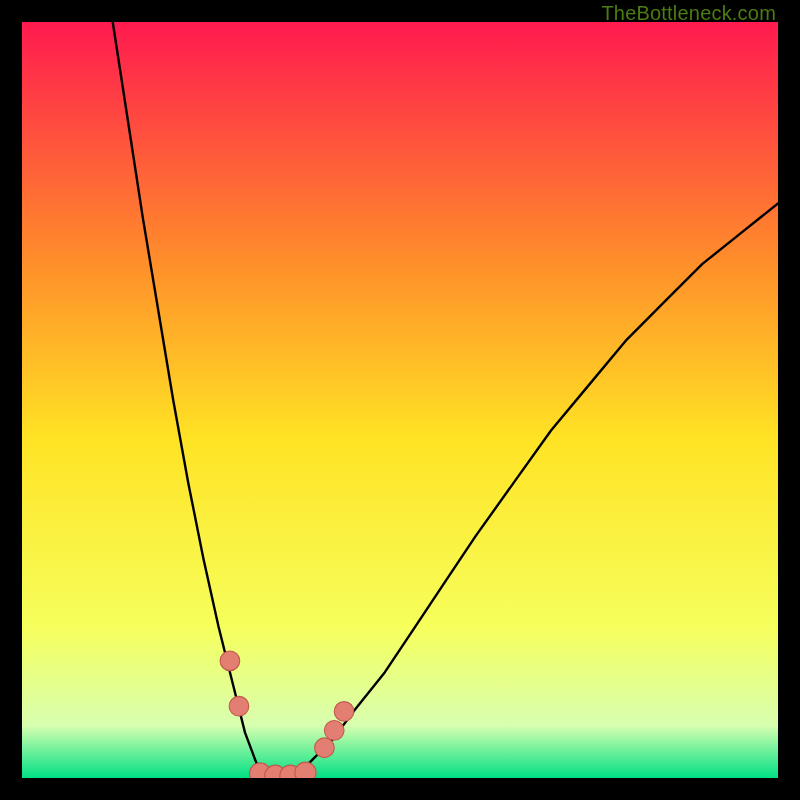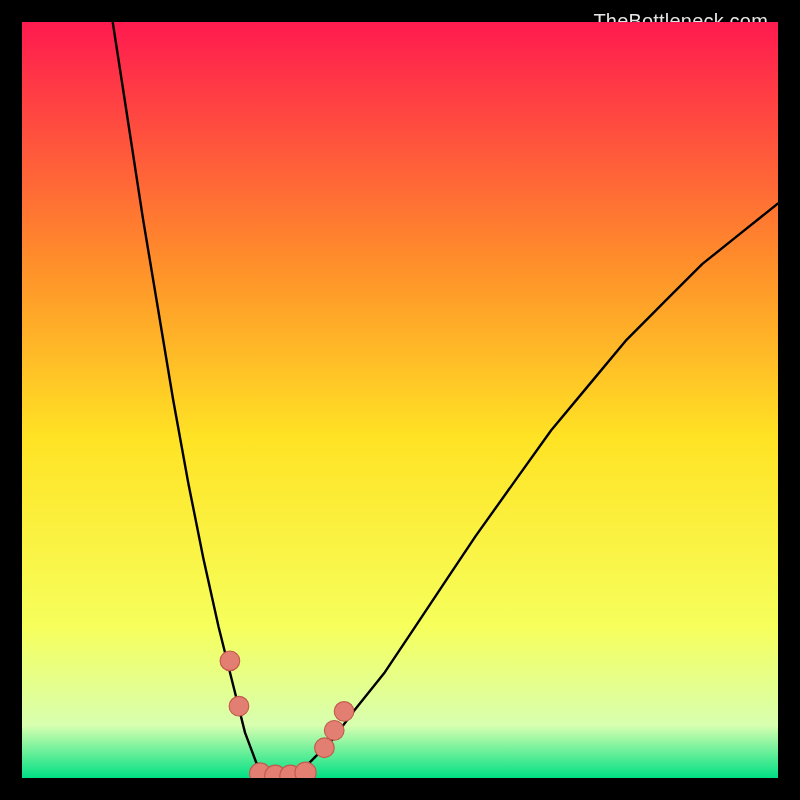--- a/index.html
+++ b/index.html
@@ -15,25 +15,24 @@
     position: absolute;
     left: 20px;
     top: 20px;
     width: 760px;
     height: 760px;
     background: #000;
   }
   .watermark {
     position: absolute;
     top: 2px;
-    right: 32px;
+    right: 24px;
     font-size: 20px;
-    color: #e5e5e5;
+    color: #4d7c0f;
     letter-spacing: 0.2px;
-    margin-top: 8px;
   }
   .plot {
     position: absolute;
     left: 22px;
     top: 22px;
     width: 756px;
     height: 756px;
   }
 </style>
 </head>

